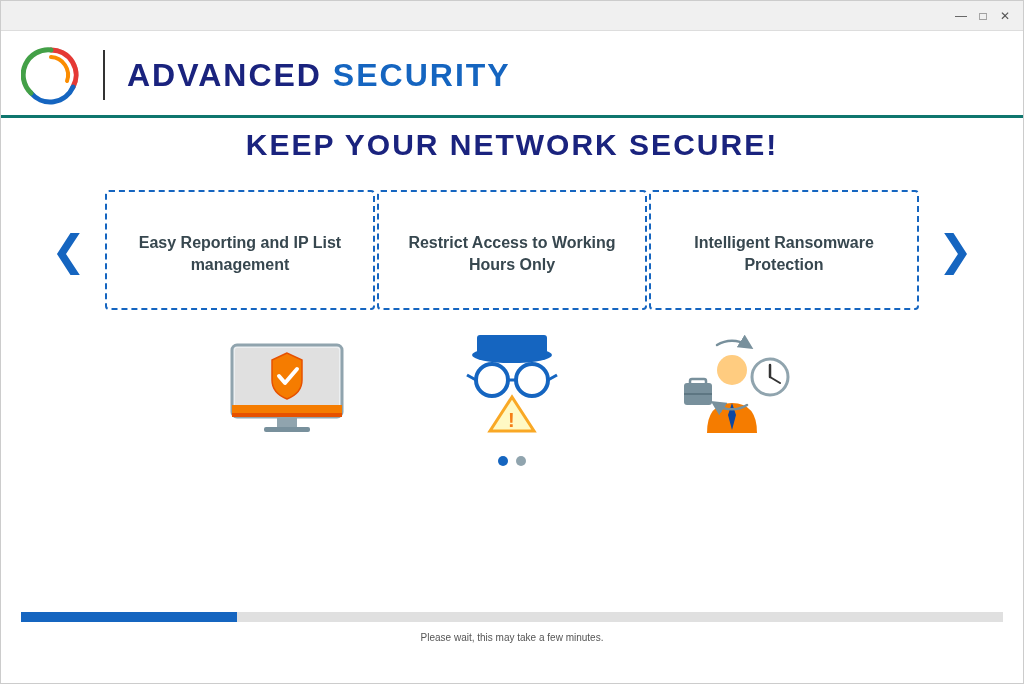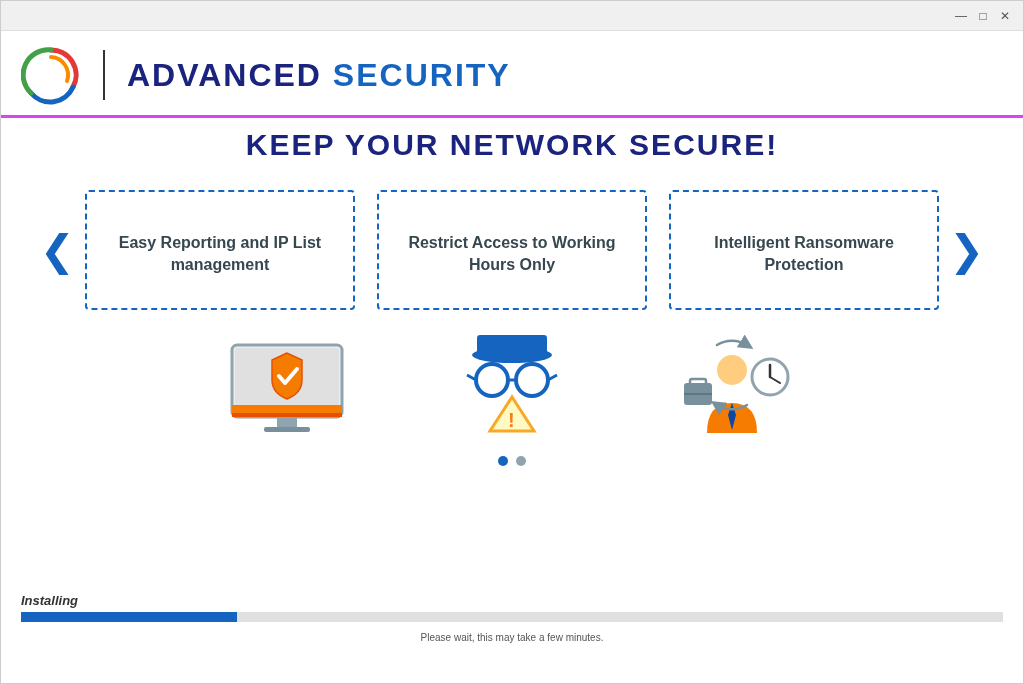--- a/index.html
+++ b/index.html
@@ -33,21 +33,21 @@
       color: #555;
       cursor: pointer;
       margin-left: 2px;
     }
 
     
     .header {
       display: flex;
       align-items: center;
       padding: 14px 30px 10px 20px;
-      border-bottom: 3px solid #d946ef;
+      border-bottom: 3px solid #0f766e;
     }
     .logo-container {
       display: flex;
       align-items: center;
       gap: 10px;
     }
     .logo-svg {
       width: 60px;
       height: 60px;
     }
@@ -96,21 +96,21 @@
     .nav-arrow {
       font-size: 42px;
       color: #1565c0;
       cursor: pointer;
       padding: 10px 10px;
       user-select: none;
       flex-shrink: 0;
     }
     .cards-wrapper {
       display: flex;
-      gap: 22px;
+      gap: 2px;
       flex: 1;
       justify-content: center;
     }
     .feature-card {
       border: 2px dashed #1565c0;
       border-radius: 4px;
       padding: 28px 16px 20px;
       width: 270px;
       min-height: 120px;
       display: flex;
@@ -325,20 +325,17 @@
     </div>
   </div>
 
   <div class="pagination-dots">
     <div class="dot active"></div>
     <div class="dot"></div>
   </div>
 </div>
 
 <div class="progress-area">
-  <div class="installing-label">
-    <span class="installing-text">Installing</span>
-  </div>
   <div class="progress-bar-bg">
     <div class="progress-bar-fill" style="width: 22%;"></div>
   </div>
   <div class="please-wait">Please wait, this may take a few minutes.</div>
 </div>
 
 </body></html>

